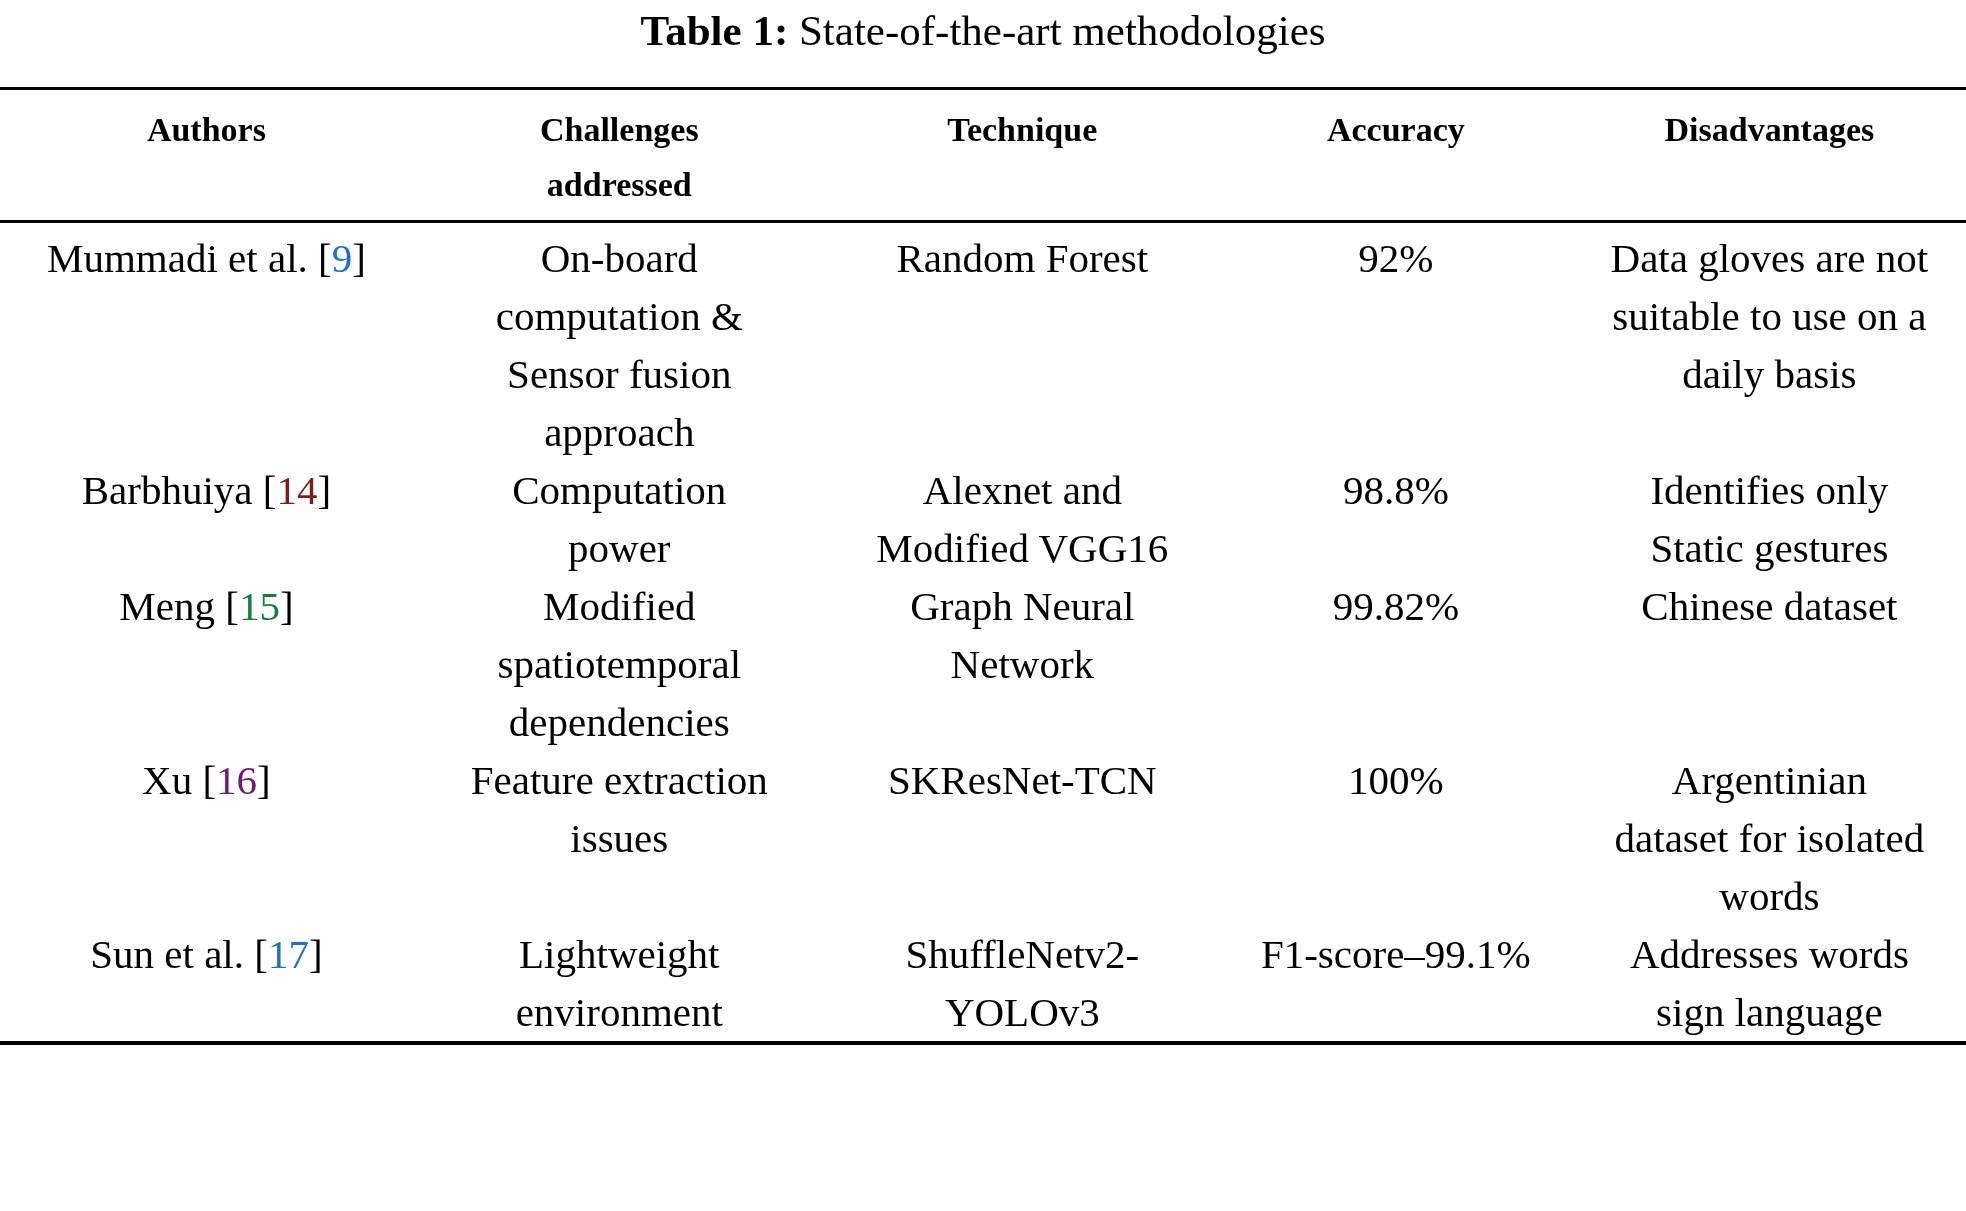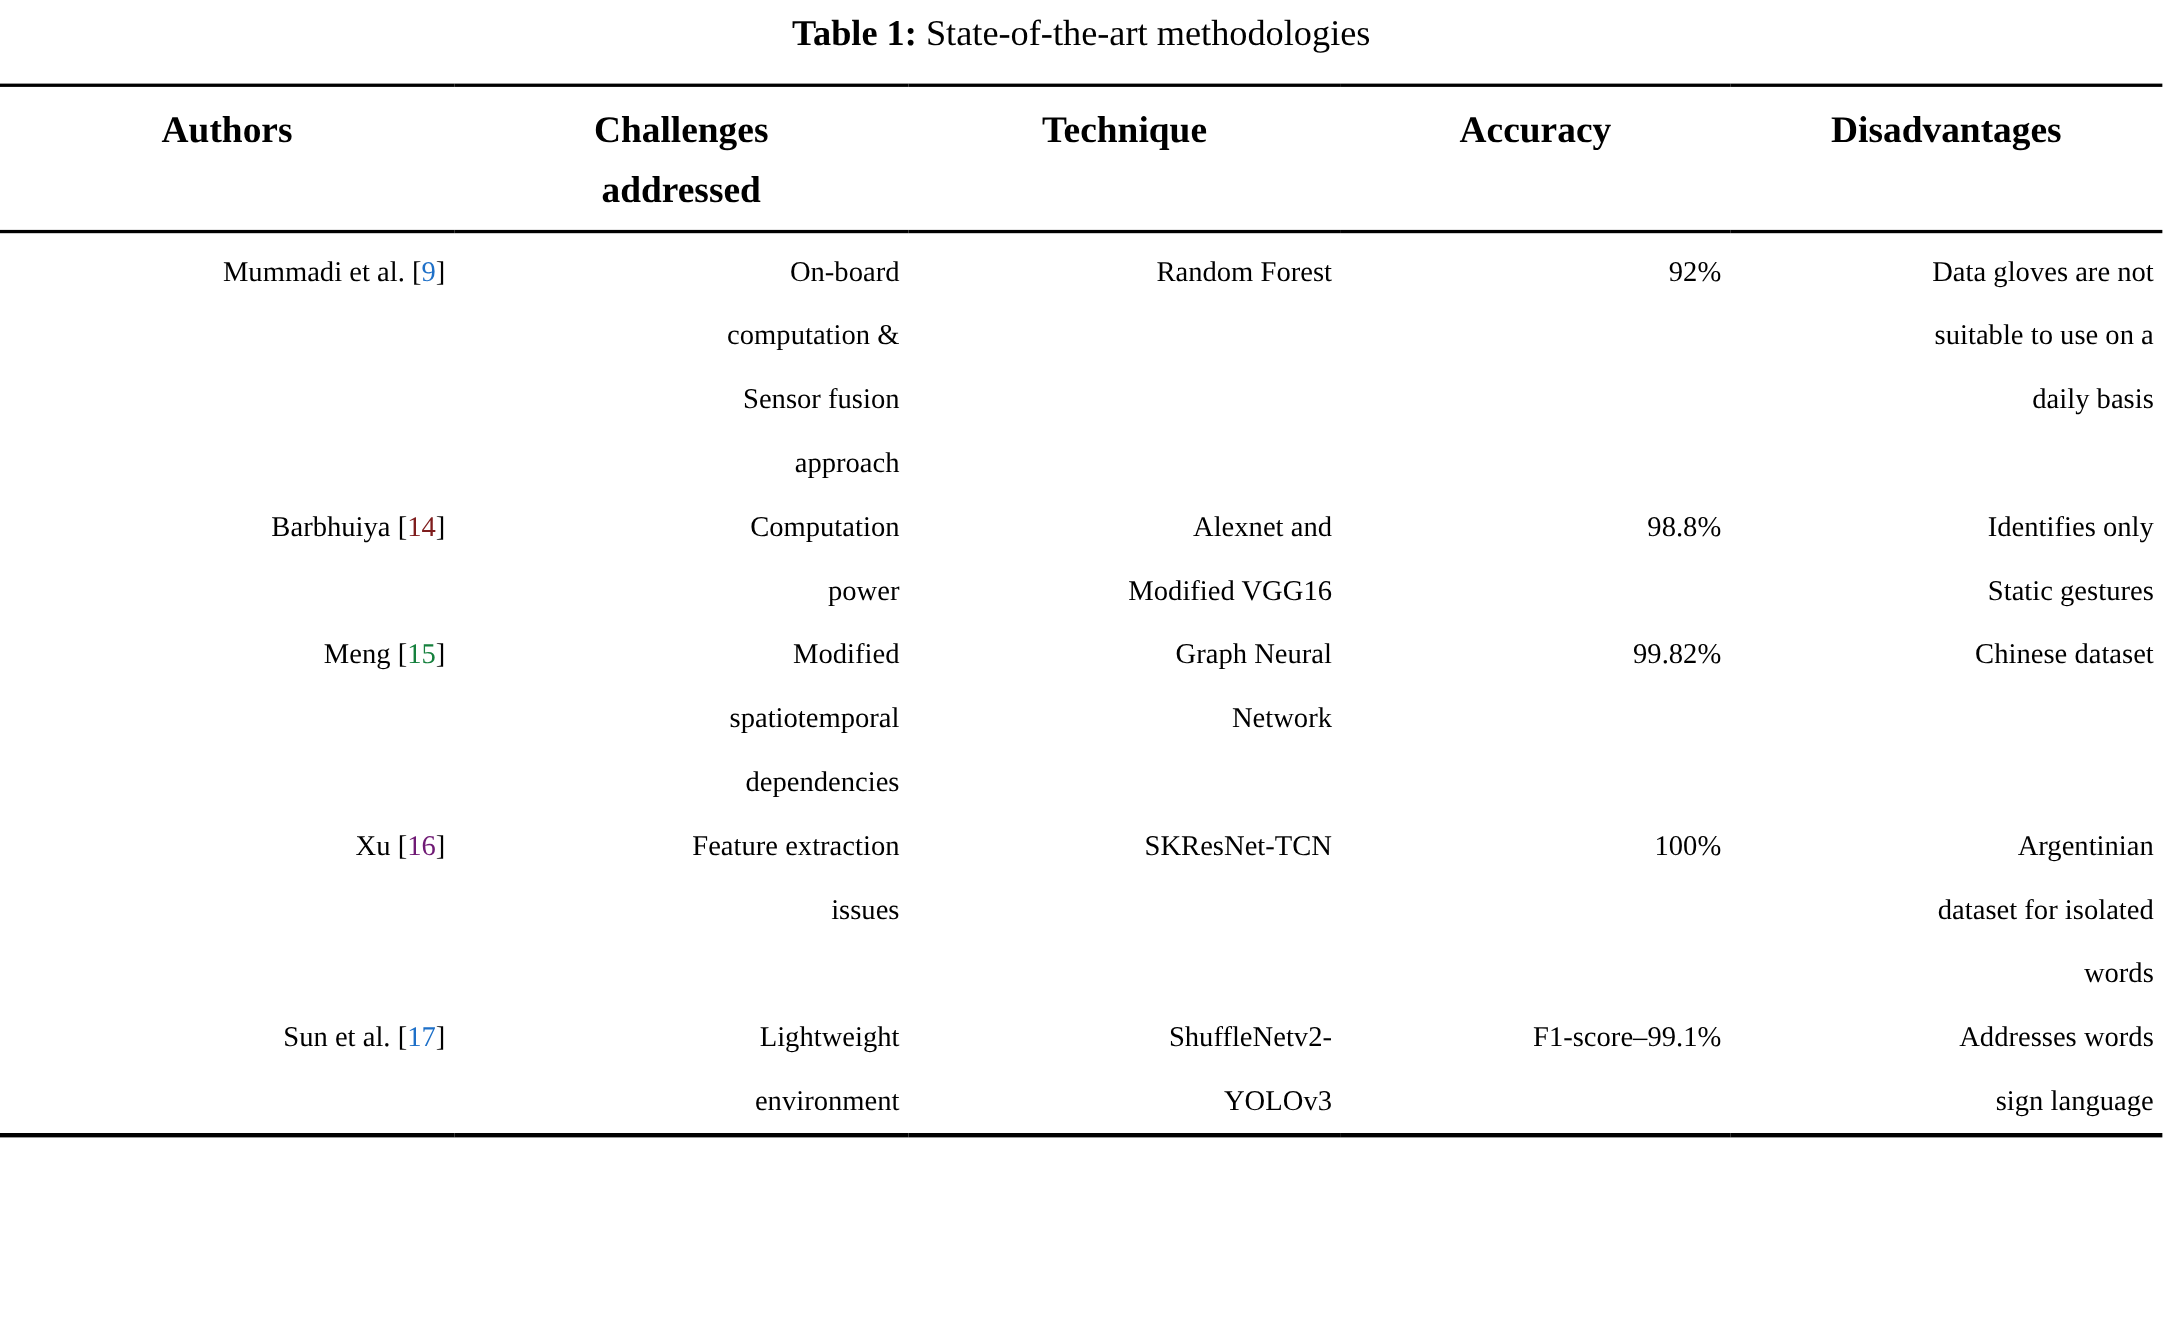--- a/index.html
+++ b/index.html
@@ -9,24 +9,24 @@
     height: 1211px;
     font-family: "Liberation Serif", "DejaVu Serif", serif;
     color: #000000;
     overflow: hidden;
   }
   .page { width: 1966px; height: 1211px; }
 
   
   .caption {
     text-align: center;
-    font-size: 33px;
+    font-size: 43px;
     line-height: 42px;
     padding-top: 10px;
-    height: 76px;
+    height: 87px;
   }
   .caption-label { font-weight: bold; }
   .caption-text { font-weight: normal; }
 
   
   table.soa {
     width: 1966px;
     border-collapse: collapse;
     table-layout: fixed;
     border-top: 3px solid #000000;
@@ -44,23 +44,23 @@
     line-height: 55px;
     text-align: center;
     vertical-align: top;
     white-space: pre-line;
     padding-top: 12px;
     padding-bottom: 8px;
     border-bottom: 3px solid #000000;
   }
   tbody td {
     font-weight: normal;
-    font-size: 26px;
+    font-size: 41px;
     line-height: 58px;
-    text-align: right;
+    text-align: center;
     vertical-align: top;
     white-space: pre-line;
     padding: 0 8px;
   }
   tbody tr:first-child td { padding-top: 6px; }
   .cite-num {  }
 </style>
 </head>
 <body>
 

